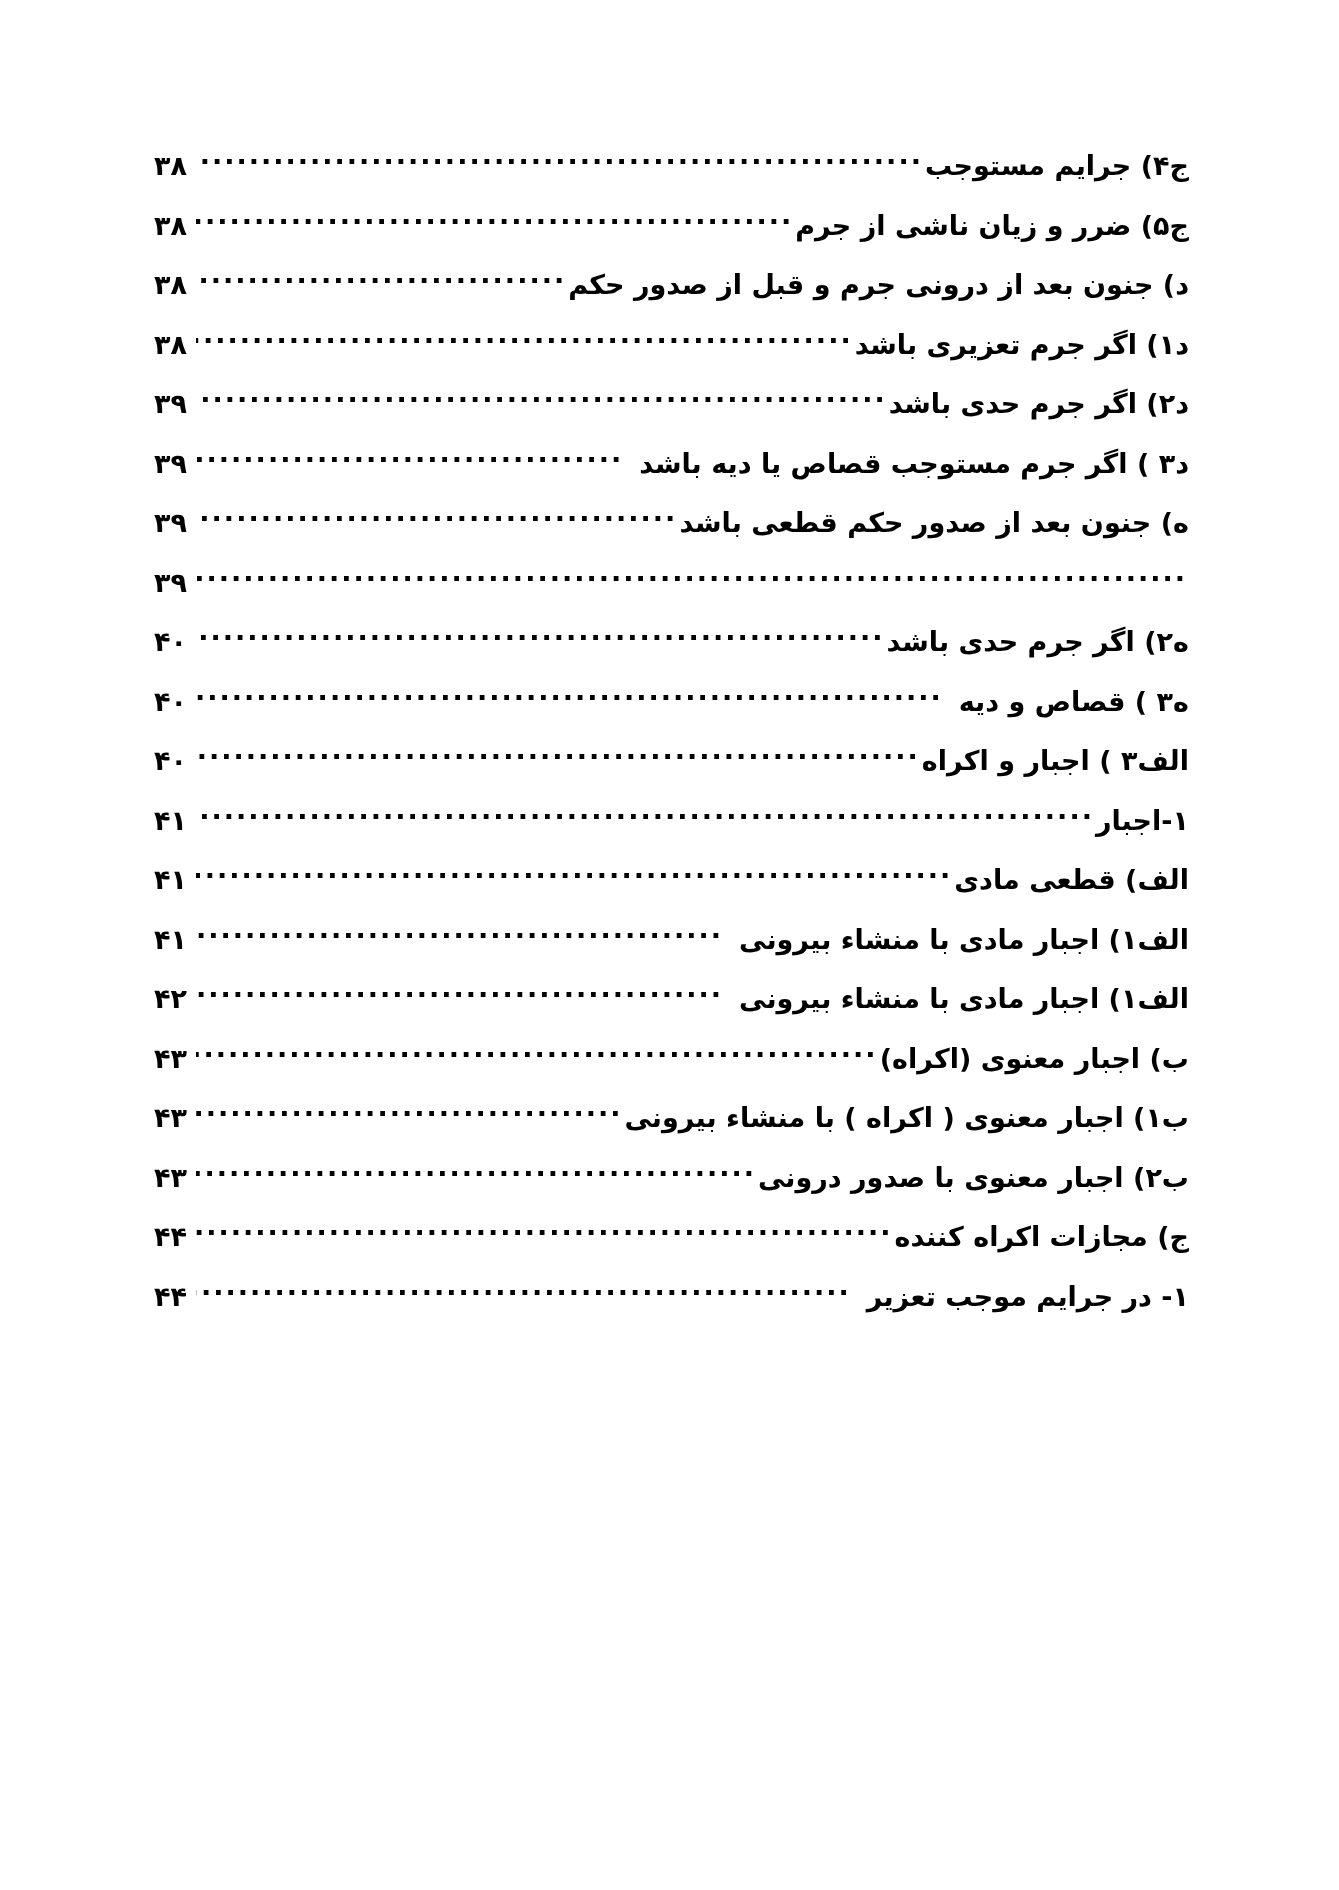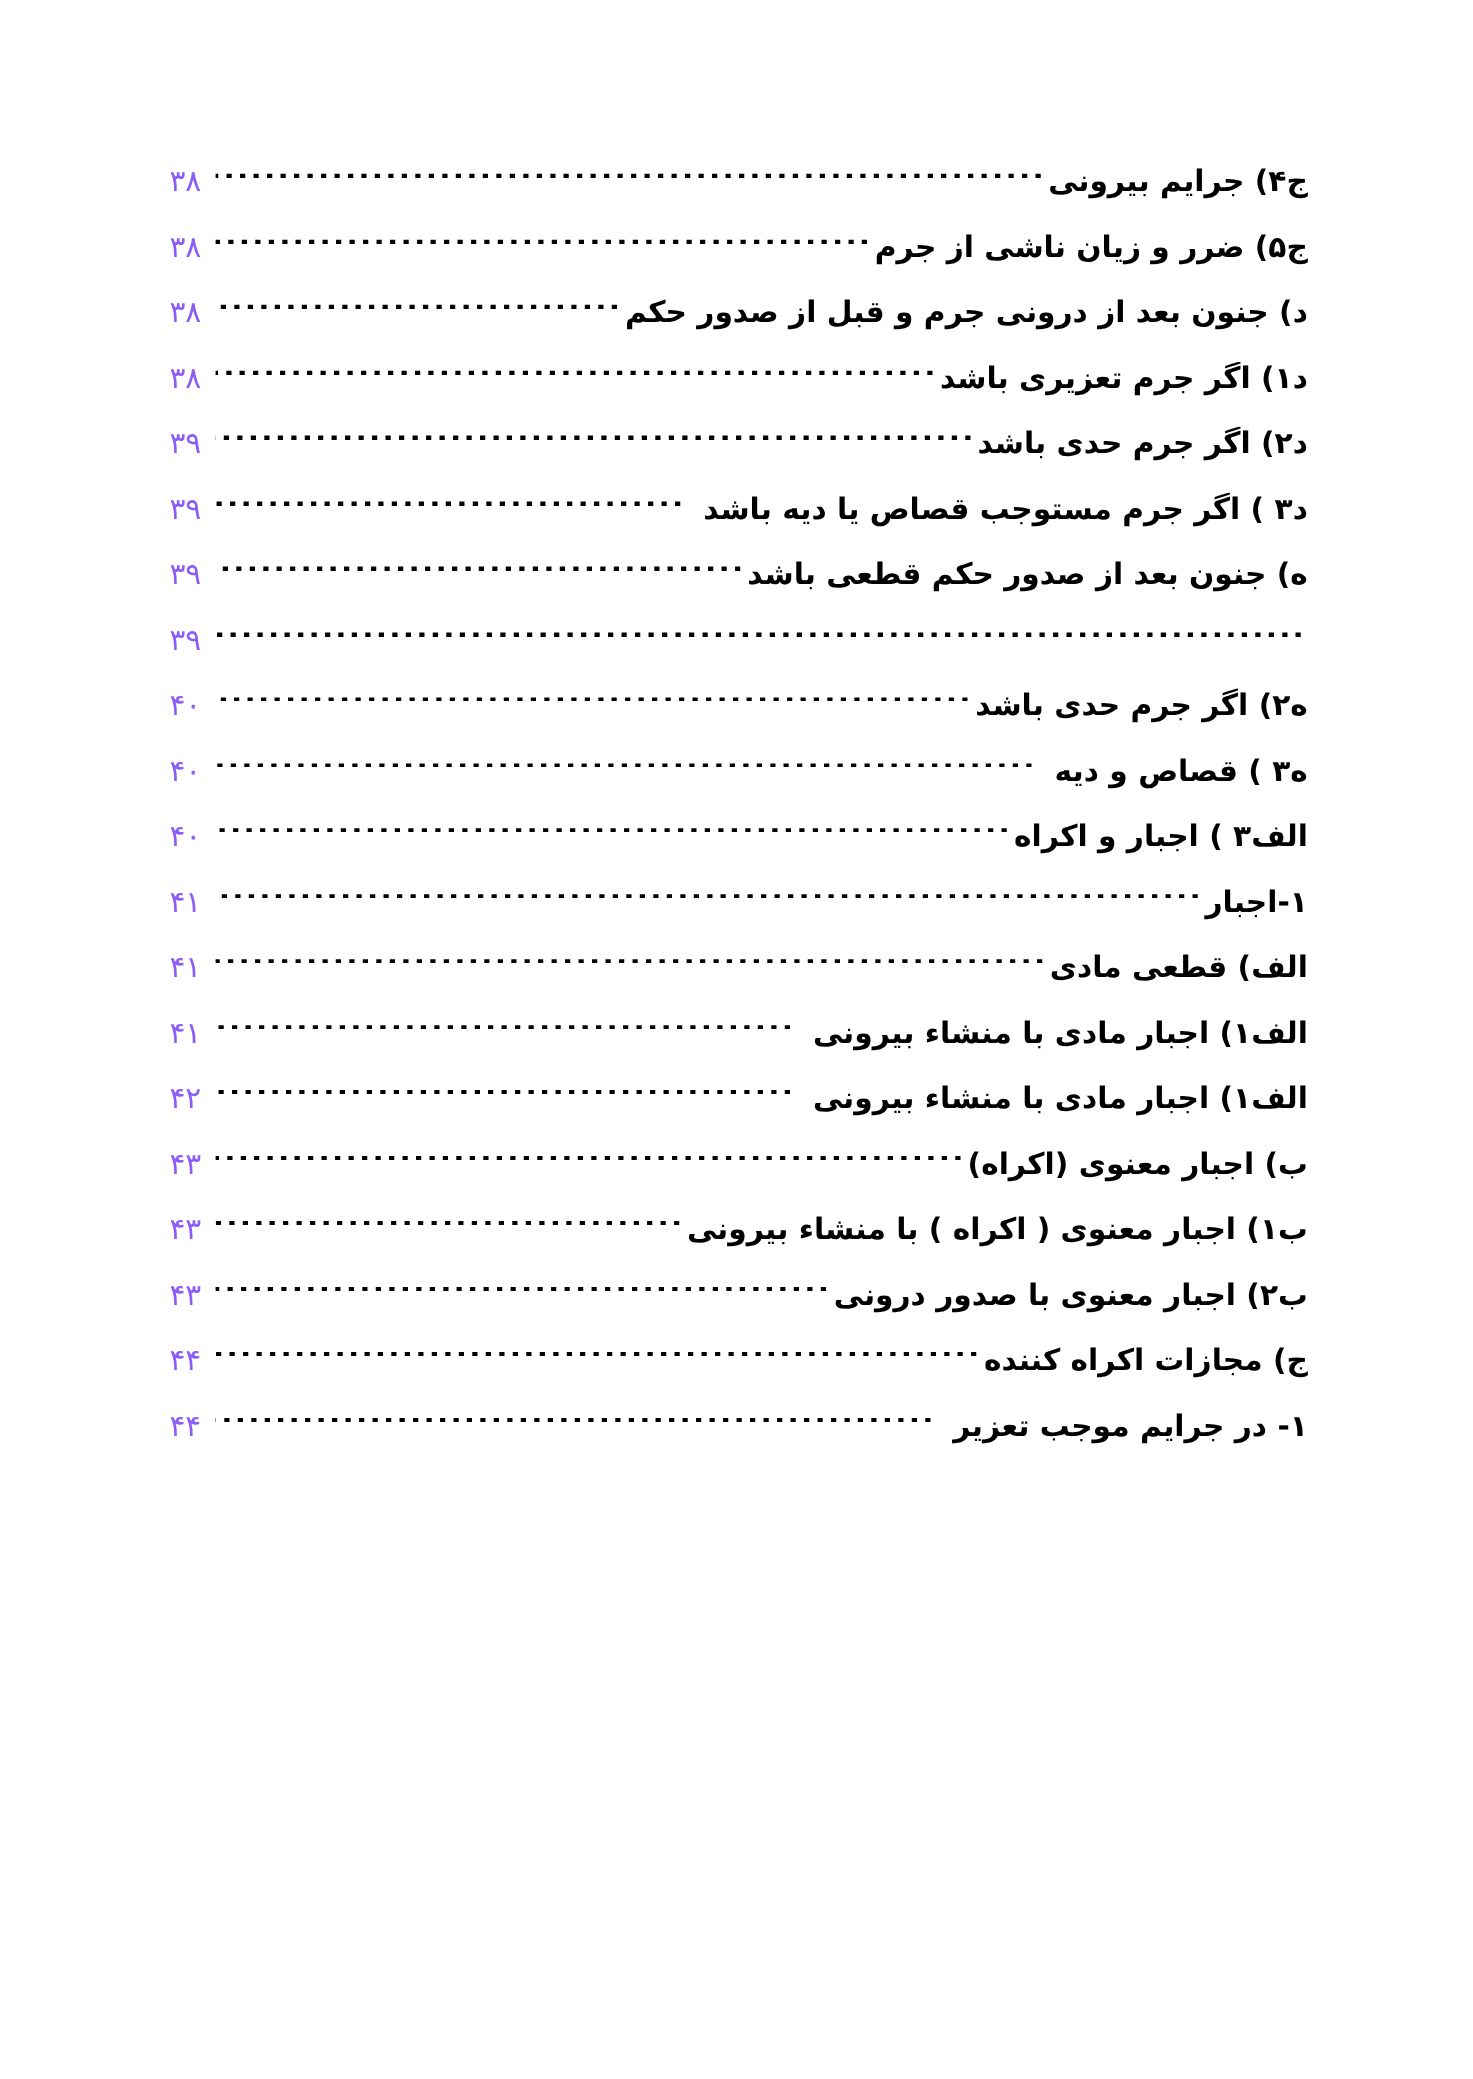--- a/index.html
+++ b/index.html
@@ -51,39 +51,39 @@
     letter-spacing: 2px;
     color: #000000;
     display: block;
     position: absolute;
     bottom: 0.18em;
     right: 0;
     white-space: nowrap;
   }
   .entry-page {
     font-size: 27px;
-    font-weight: normal;
-    color: #8b5cf6;
+    font-weight: bold;
+    color: #000000;
     flex: 0 0 auto;
     direction: rtl;
     text-align: left;
     min-width: 40px;
     padding-left: 4px;
   }
   
   .gap .leader { margin-right: 16px; }
 </style>
 </head>
 <body>
 
 <div class="page">
   <div class="toc">
 
     <div class="toc-entry">
-      <span class="entry-title">ج۴) جرایم بیرونی</span>
+      <span class="entry-title">ج۴) جرایم مستوجب</span>
       <span class="leader"></span>
       <span class="entry-page">۳۸</span>
     </div>
 
     <div class="toc-entry">
       <span class="entry-title">ج۵) ضرر و زیان ناشی از جرم</span>
       <span class="leader"></span>
       <span class="entry-page">۳۸</span>
     </div>
 

